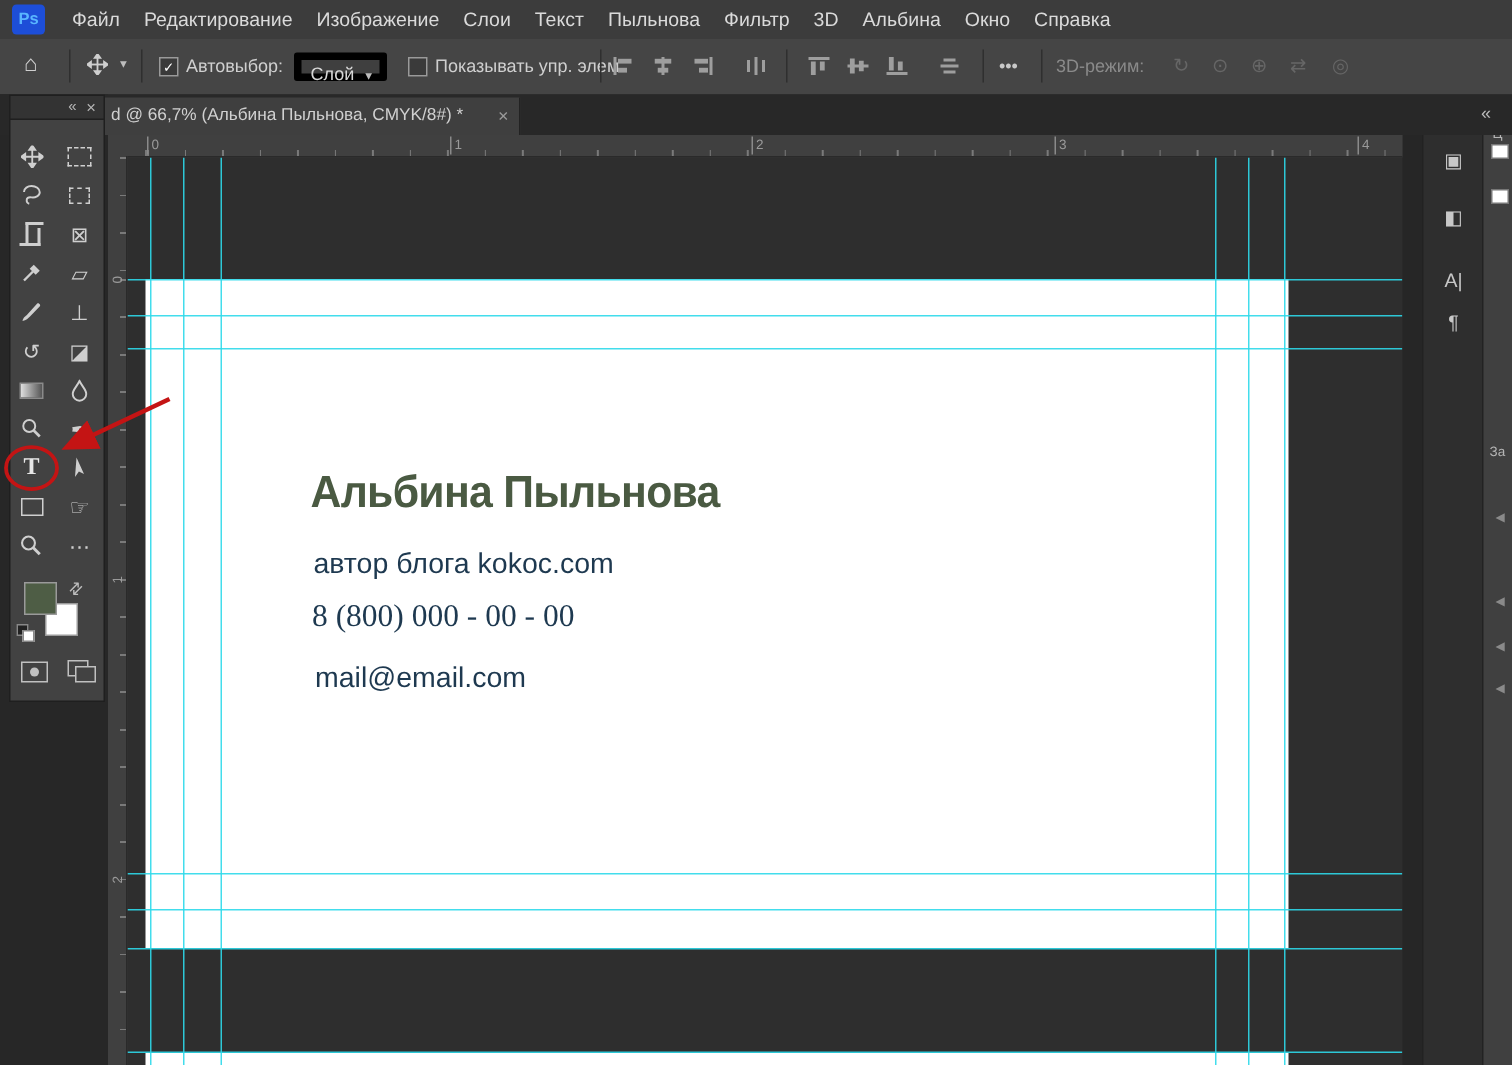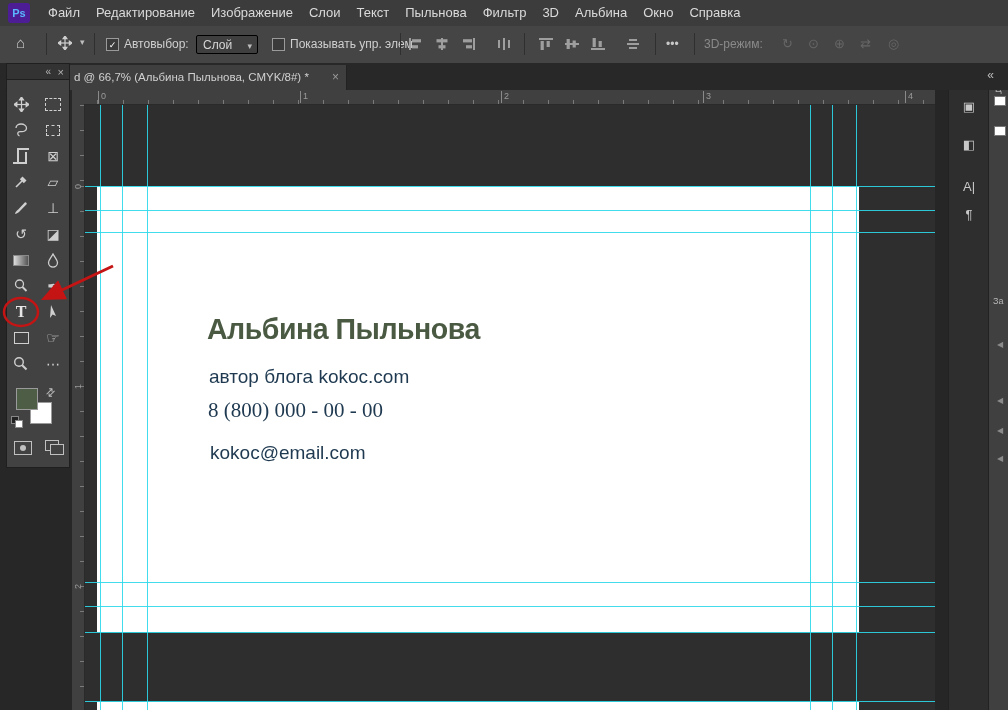--- a/index.html
+++ b/index.html
@@ -3,35 +3,35 @@
 <meta charset="utf-8">
 <style>
   html,body{margin:0;padding:0;background:#1e1e1e;}
   .app{position:relative;width:1008px;height:710px;overflow:hidden;background:#2b2b2b;
        font-family:"Liberation Sans",sans-serif;color:#d8d8d8;font-size:12px;}
 
   
   .menubar{position:absolute;left:0;top:0;width:1008px;height:26px;background:#3c3c3c;
            border-bottom:1px solid #252525;display:flex;align-items:center;}
   .ps-logo{width:22px;height:20px;margin-left:8px;margin-right:10px;border-radius:3px;
-           background:#4c1d95;color:#59b6ff;font-weight:bold;font-size:11px;
+           background:#1d4ed8;color:#59b6ff;font-weight:bold;font-size:11px;
            display:flex;align-items:center;justify-content:center;}
   .menu-item{padding:16px 8px;font-size:13px;color:#dadada;height:26px;line-height:26px;cursor:default;}
 
   
   .optionsbar{position:absolute;left:0;top:26px;width:1008px;height:37px;background:#454545;
               border-bottom:1px solid #1f1f1f;}
   .optionsbar .vsep{position:absolute;top:7px;width:1px;height:22px;background:#2f2f2f;}
   .opt-icon{position:absolute;top:8px;font-size:15px;color:#cfcfcf;}
   .opt-label{position:absolute;top:11px;font-size:12px;color:#cfcfcf;white-space:nowrap;}
   .opt-label.gray{color:#8a8a8a;}
   .caret{position:absolute;top:11px;font-size:9px;color:#bdbdbd;}
   .checkbox{position:absolute;top:12px;width:11px;height:11px;border:1px solid #9a9a9a;background:#3a3a3a;
             display:flex;align-items:center;justify-content:center;font-size:9px;color:#fff;}
-  .select{position:absolute;top:9px;width:62px;height:19px;background:#3f3f3f;border:1px solid #000000;
+  .select{position:absolute;top:9px;width:62px;height:19px;background:#3f3f3f;border:5px solid #000000;
           border-radius:2px;font-size:12px;color:#d8d8d8;line-height:18px;padding:0 6px;box-sizing:border-box;}
   .select .sel-caret{position:absolute;right:5px;top:1px;font-size:9px;color:#bdbdbd;font-style:normal;}
   .select .sel-text{font-style:normal;}
   .align-ic{position:absolute;top:11px;width:16px;height:14px;}
   .icon3d{position:absolute;top:10px;font-size:13px;color:#666;}
 
   
   .tabstrip{position:absolute;left:0;top:63px;width:1008px;height:27px;background:#282828;z-index:10;}
   .tab{position:absolute;left:64px;top:2px;width:282px;height:25px;background:#3f3f3f;
        border-right:1px solid #222;color:#d0d0d0;font-size:11.5px;line-height:25px;}
@@ -253,21 +253,21 @@
     <div class="guide-h" style="top:106px"></div>
     <div class="guide-h" style="top:128px"></div>
     <div class="guide-h" style="top:478px"></div>
     <div class="guide-h" style="top:502px"></div>
     <div class="guide-h" style="top:528px"></div>
     <div class="guide-h" style="top:597px"></div>
 
     <div class="card-title" style="left:123px;top:208px">Альбина Пыльнова</div>
     <div class="card-line" style="left:125px;top:262px">автор блога kokoc.com</div>
     <div class="card-line card-phone" style="left:124px;top:294px">8 (800) 000 - 00 - 00</div>
-    <div class="card-line" style="left:126px;top:338px">kokoc@email.com</div>
+    <div class="card-line" style="left:126px;top:338px">mail@email.com</div>
   </div>
 
   <div class="rdivider"></div>
   <div class="dock">
     <span class="dicon" style="top:4px">▣</span>
     <span class="dicon" style="top:42px">◧</span>
     <span class="dicon" style="top:84px">A|</span>
     <span class="dicon" style="top:112px">¶</span>
   </div>
   <div class="sliver">

